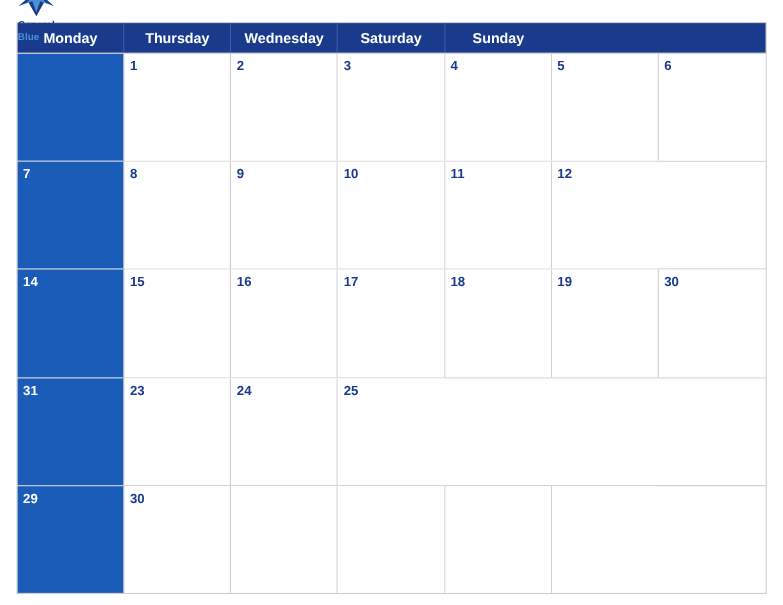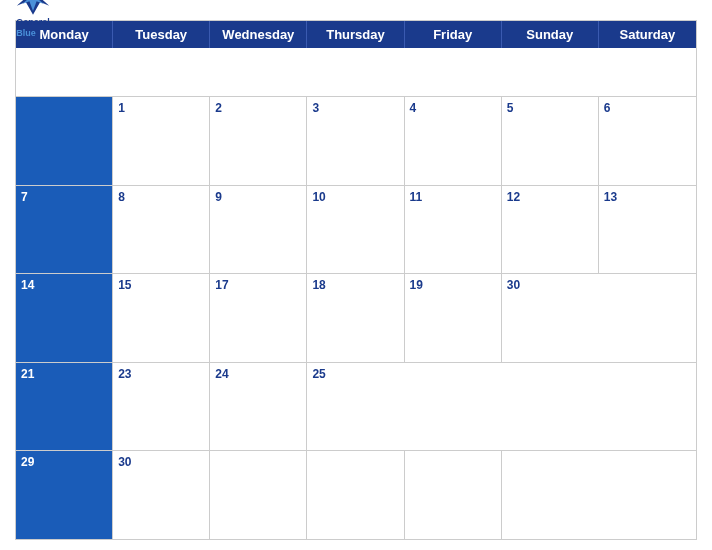--- a/index.html
+++ b/index.html
@@ -53,21 +53,20 @@
       color: #333;
       top: 50%;
       transform: translateY(-50%);
     }
 
     .calendar {
       flex: 1;
       display: flex;
       flex-direction: column;
       border: 1px solid #ccc;
-      gap: 48px;
     }
 
     .days-header {
       display: grid;
       grid-template-columns: repeat(7, 1fr);
       background-color: #1a3a8c;
     }
 
     .day-name {
       color: white;
@@ -152,26 +151,24 @@
     </div>
   </div>
   <h1 class="title"></h1>
   <div class="country"></div>
 </div>
 
 <div class="calendar">
   <div class="days-header">
 
   <div class="day-name">Monday</div>
-      <div class="day-name">Tuesday</div>
+      <div class="day-name">Thursday</div>
       <div class="day-name">Wednesday</div>
-      <div class="day-name">Thursday</div>
-      <div class="day-name">Friday</div>
+      <div class="day-name">Saturday</div>
       <div class="day-name">Sunday</div>
-      <div class="day-name">Saturday</div>
     </div>
   <div class="calendar-body">
 
   <div class="week-row">
         <div class="day-cell empty">
           <span class="day-number"></span>
         </div>
         <div class="day-cell">
           <span class="day-number">1</span>
         </div>
@@ -203,47 +200,47 @@
         </div>
         <div class="day-cell">
           <span class="day-number">10</span>
         </div>
         <div class="day-cell">
           <span class="day-number">11</span>
         </div>
         <div class="day-cell">
           <span class="day-number">12</span>
         </div>
-        <div class="day-cell">
-          <span class="day-number">13</span>
-        </div>
       </div>
       <div class="week-row">
         <div class="day-cell">
           <span class="day-number">14</span>
         </div>
         <div class="day-cell">
           <span class="day-number">15</span>
         </div>
         <div class="day-cell">
+          <span class="day-number">16</span>
+        </div>
+        <div class="day-cell">
           <span class="day-number">17</span>
         </div>
         <div class="day-cell">
           <span class="day-number">18</span>
         </div>
         <div class="day-cell">
           <span class="day-number">19</span>
         </div>
         <div class="day-cell">
           <span class="day-number">30</span>
         </div>
       </div>
       <div class="week-row">
         <div class="day-cell">
-          <span class="day-number">21</span>
+          <span class="day-number">31</span>
         </div>
         <div class="day-cell">
           <span class="day-number">23</span>
         </div>
         <div class="day-cell">
           <span class="day-number">24</span>
         </div>
         <div class="day-cell">
           <span class="day-number">25</span>
         </div>

